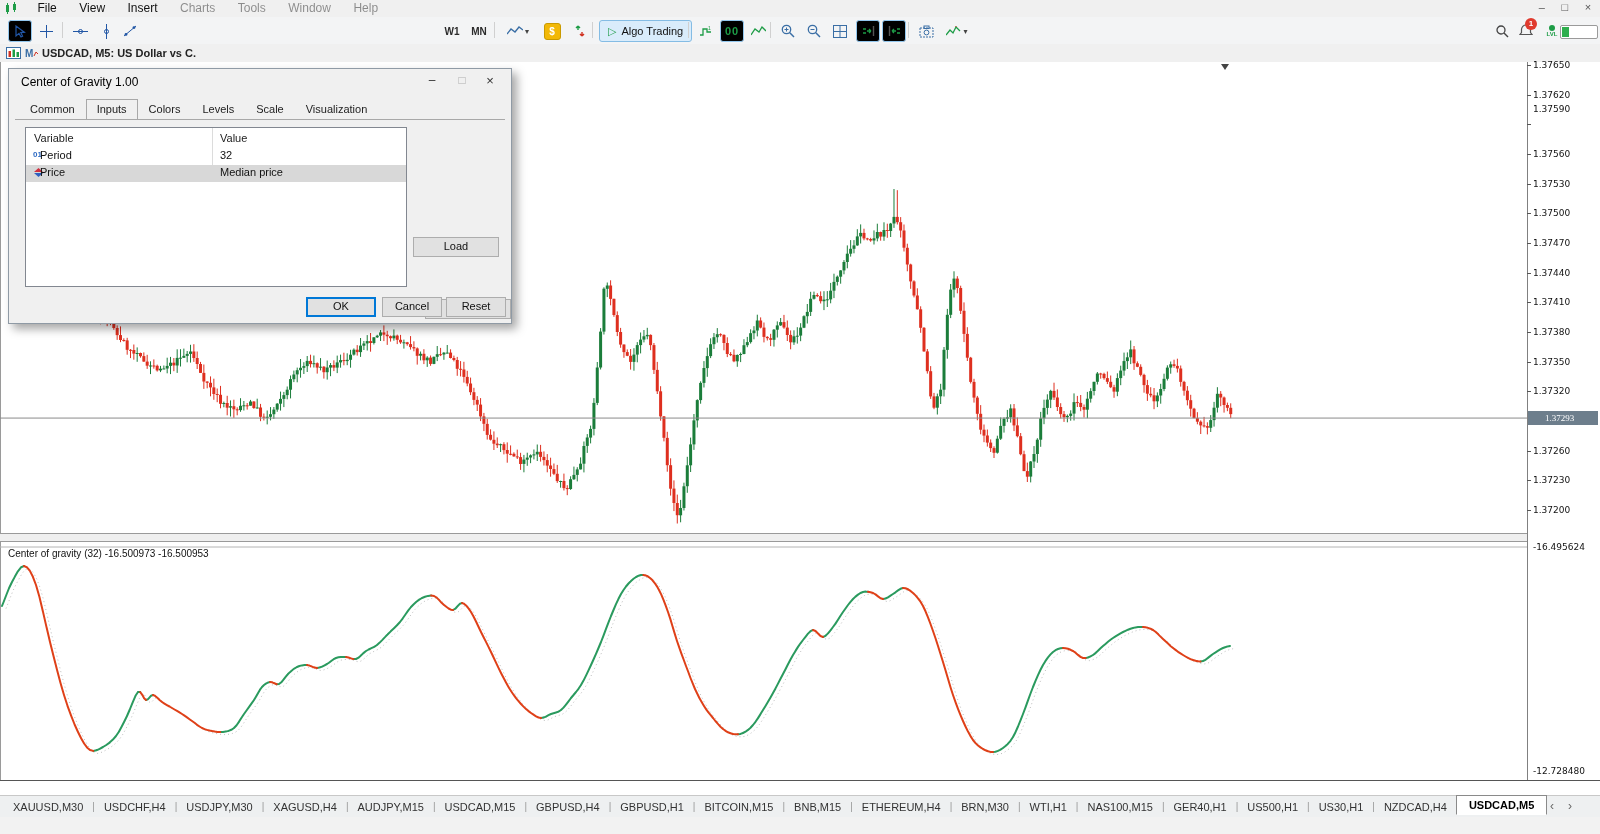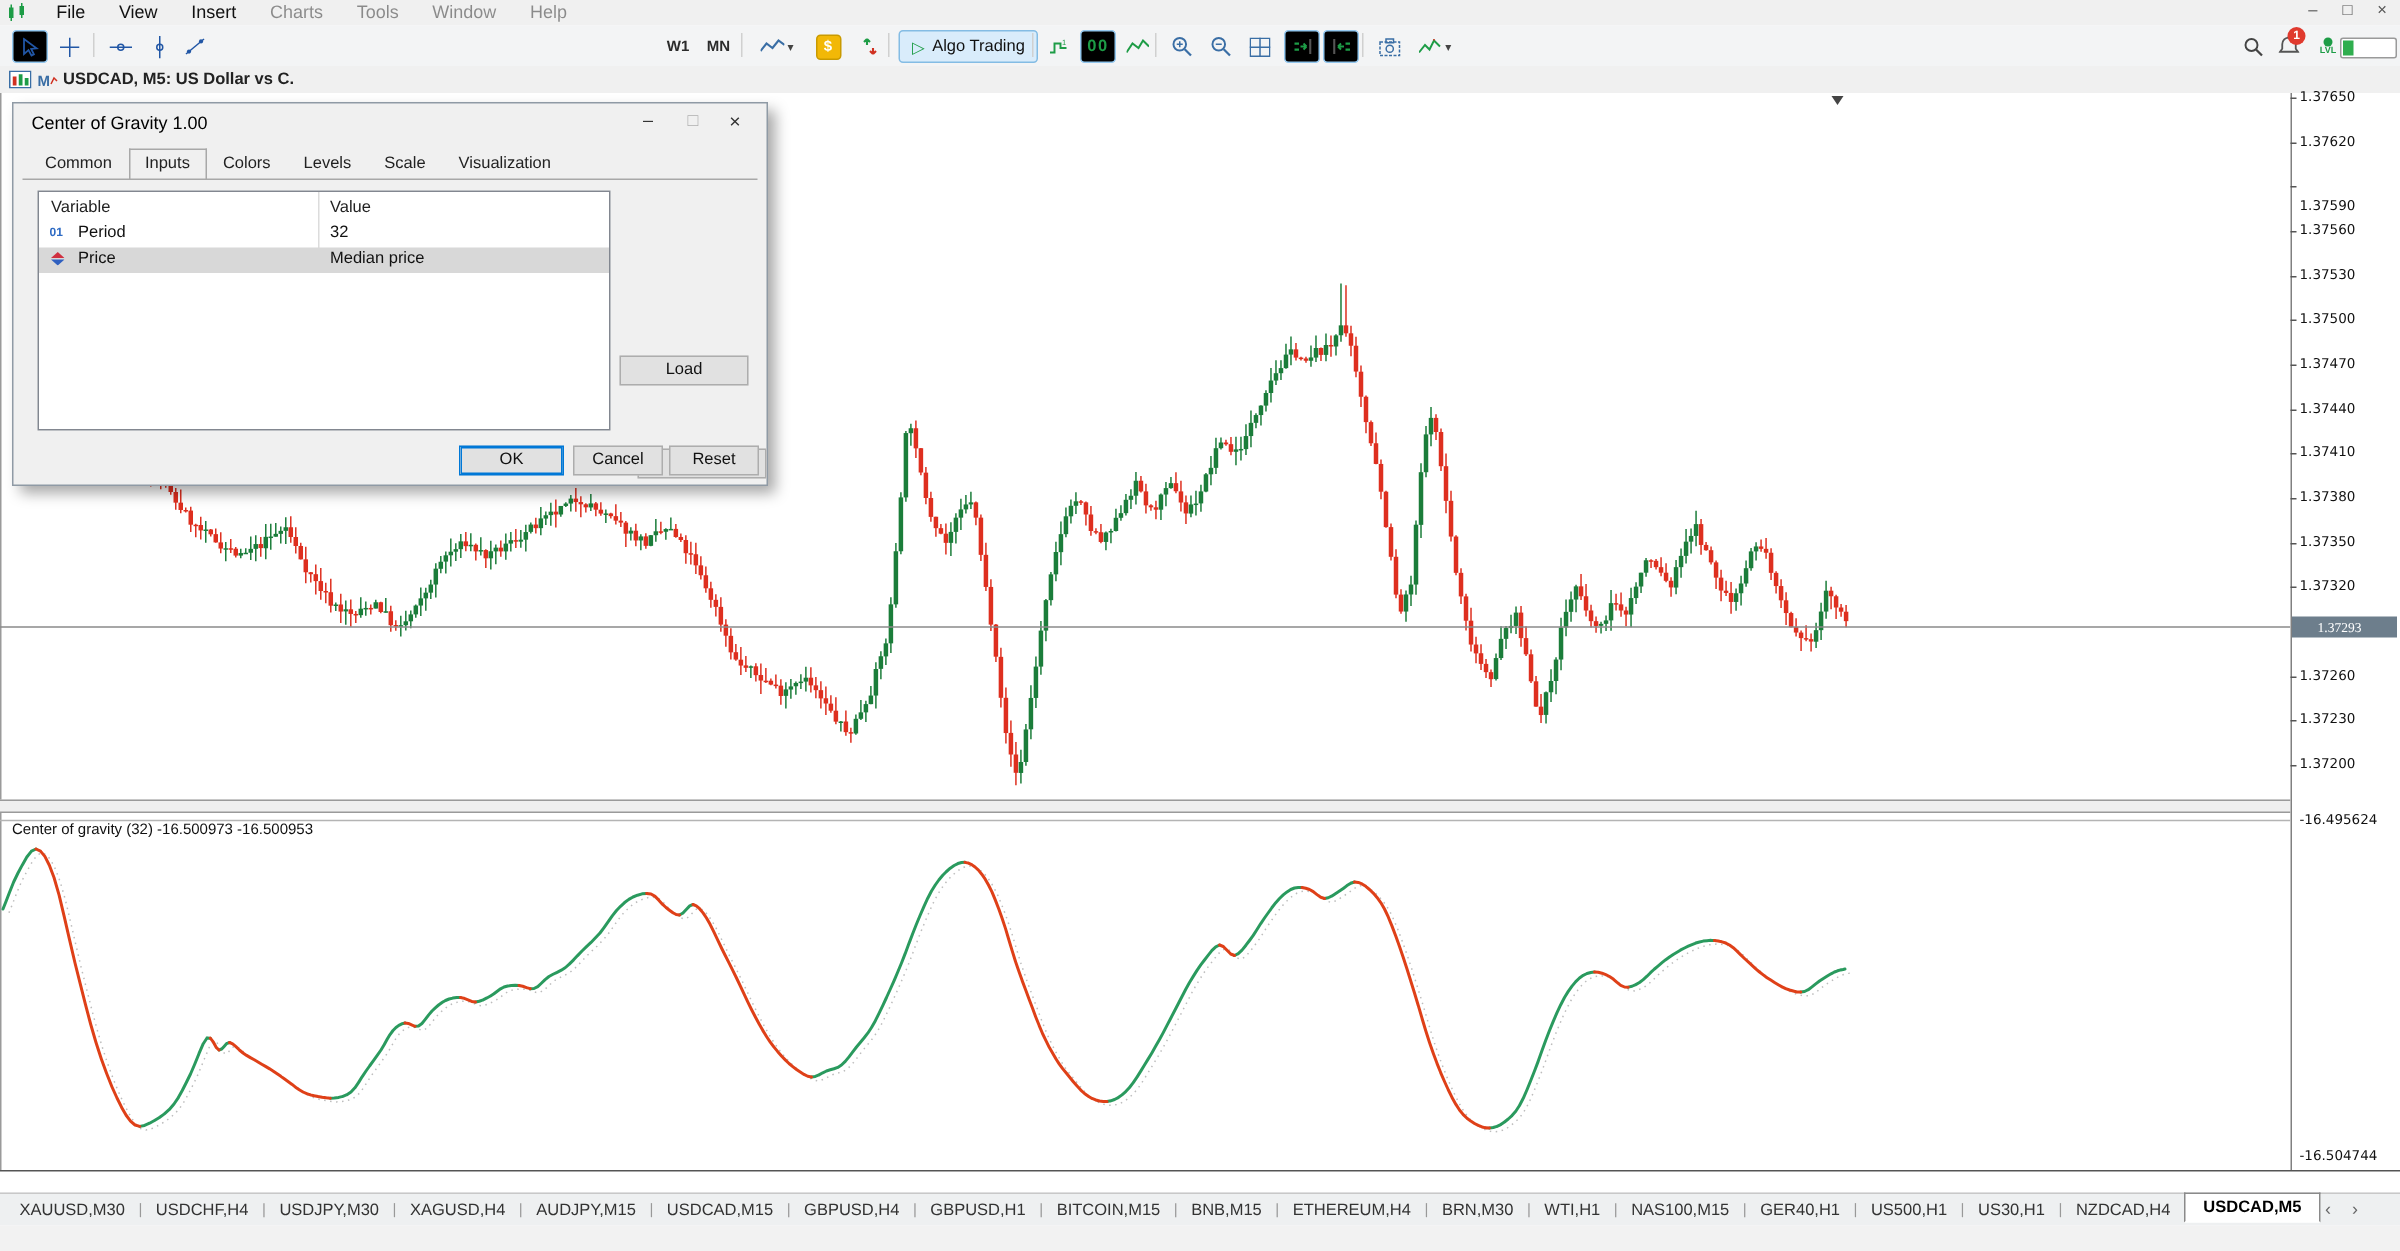--- a/index.html
+++ b/index.html
@@ -58,21 +58,21 @@
   #dlg-title{left:12px;top:6px;font-size:12px;color:#000;}
   .dlg-ctl{position:absolute;top:4px;width:26px;height:18px;text-align:center;font-size:12px;color:#333;}
   #dlg-tabs{left:10px;top:30px;height:21px;display:flex;}
   .dtab{font-size:11px;color:#222;padding:3px 10px;border:1px solid transparent;}
   .dtab.active{background:#f0f0f0;border:1px solid #a8a8a8;border-bottom:1px solid #f0f0f0;position:relative;top:0px;font-weight:normal;}
   #dtab-line{left:6px;top:50px;width:490px;height:1px;background:#a8a8a8;}
   #dlg-table{left:16px;top:58px;width:380px;height:158px;background:#fff;border:1px solid #828790;}
   .dth{position:absolute;top:0;height:20px;line-height:20px;font-size:11px;color:#222;}
   #dlg-colsep{position:absolute;left:186px;top:0;width:1px;height:54px;background:#dcdcdc;}
   .drow{position:absolute;left:0;width:100%;height:17px;font-size:11px;color:#111;}
-  .drow .nm{position:absolute;left:26px;top:1px;}
+  .drow .nm{position:absolute;left:14px;top:1px;}
   .drow .vl{position:absolute;left:194px;top:1px;}
   .drow.sel{background:#d8d8d8;}
   .ric{position:absolute;left:7px;top:2px;font-size:8px;font-weight:bold;color:#2e6bc4;}
   .price-ic{position:absolute;left:8px;top:3px;width:0;height:0;}
   .btn{position:absolute;background:#e1e1e1;border:1px solid #adadad;font-size:11px;color:#111;
        text-align:center;line-height:17px;}
   .btn.primary{border:1px solid #0078d7;box-shadow:inset 0 0 0 1px #0078d7;}
   svg{display:block;}
   .ico{display:block;}
 </style>
@@ -963,21 +963,21 @@
     </svg>
   <div class="abs" id="ind-label">Center of gravity (32) -16.500973 -16.500953</div>
 
   <div class="abs" id="axis-col"></div>
   <div id="axis-labels">
       <div class="abs axtick" style="top: 65px;"></div>
       <div class="abs axlabel" style="top: 60px;">1.37650</div>
       <div class="abs axtick" style="top: 94.67px;"></div>
       <div class="abs axlabel" style="top: 89.67px;">1.37620</div>
       <div class="abs axtick" style="top: 124.34px;"></div>
-      <div class="abs axlabel" style="top: 133px;">1.37590</div>
+      <div class="abs axlabel" style="top: 104px;">1.37590</div>
       <div class="abs axtick" style="top: 154.01px;"></div>
       <div class="abs axlabel" style="top: 149.01px;">1.37560</div>
       <div class="abs axtick" style="top: 183.68px;"></div>
       <div class="abs axlabel" style="top: 178.68px;">1.37530</div>
       <div class="abs axtick" style="top: 213.35px;"></div>
       <div class="abs axlabel" style="top: 208.35px;">1.37500</div>
       <div class="abs axtick" style="top: 243.02px;"></div>
       <div class="abs axlabel" style="top: 238.02px;">1.37470</div>
       <div class="abs axtick" style="top: 272.69px;"></div>
       <div class="abs axlabel" style="top: 267.69px;">1.37440</div>
@@ -991,21 +991,21 @@
       <div class="abs axlabel" style="top: 386.37px;">1.37320</div>
       <div class="abs axtick" style="top: 450.71px;"></div>
       <div class="abs axlabel" style="top: 445.71px;">1.37260</div>
       <div class="abs axtick" style="top: 480.38px;"></div>
       <div class="abs axlabel" style="top: 475.38px;">1.37230</div>
       <div class="abs axtick" style="top: 510.05px;"></div>
       <div class="abs axlabel" style="top: 505.05px;">1.37200</div>
     </div>
   <div class="abs" id="cur-price" style="top: 411.073px;">1.37293</div>
   <div class="abs axlabel" style="top:542px;" id="ind-ax-top">-16.495624</div>
-  <div class="abs axlabel" style="top:766px;" id="ind-ax-bottom">-16.504744</div>
+  <div class="abs axlabel" style="top:766px;" id="ind-ax-bottom">-12.728480</div>
 
   <div class="abs" id="time-strip"></div>
 
   <div class="abs" id="tabbar">
       <span class="stab">XAUUSD,M30</span>
       <span class="stab-sep">|</span>
       <span class="stab">USDCHF,H4</span>
       <span class="stab-sep">|</span>
       <span class="stab">USDJPY,M30</span>
       <span class="stab-sep">|</span>

